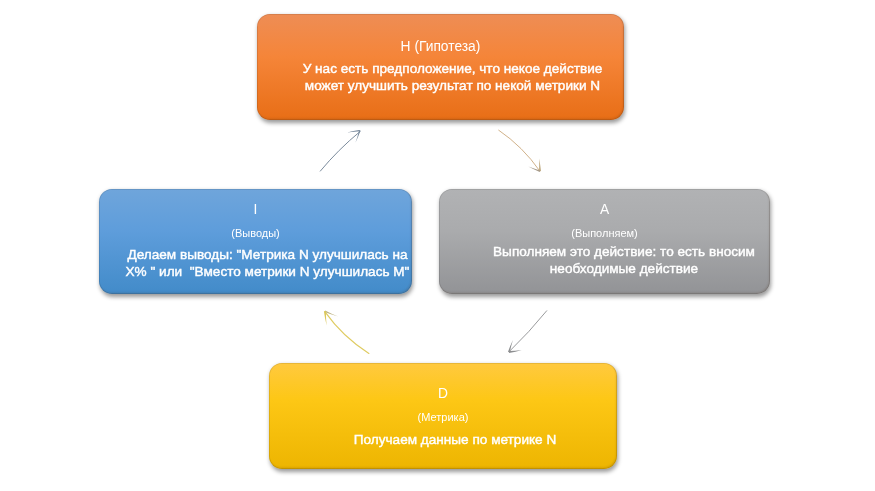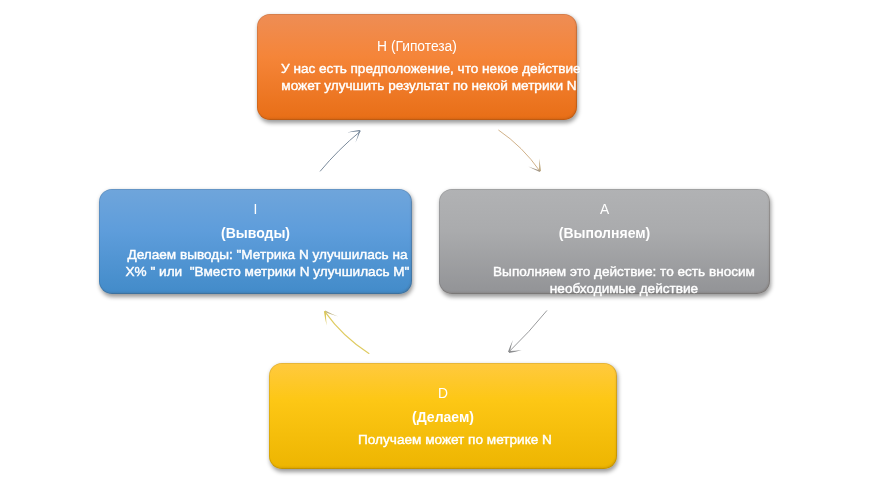--- a/index.html
+++ b/index.html
@@ -7,37 +7,37 @@
   html,body { width:875px; height:491px; }
   body { background:#fff; font-family:"Liberation Sans", sans-serif; overflow:hidden; }
   #stage { position:relative; width:875px; height:491px; background:#fff; }
 
   .node { position:absolute; border-radius:13px; color:#fff; text-align:center;
           box-shadow: 1px 2.5px 4.5px rgba(0,0,0,0.40),
                       inset 0 0 0 0.8px rgba(0,0,0,0.12),
                       inset -1px -1.5px 2px rgba(70,40,10,0.16); }
   .node > div { position:absolute; left:0; right:0; }
   .node .title { font-size:13.8px; font-weight:400; line-height:16px; }
-  .node .sub   { font-size:14px; font-weight:700; line-height:16px; }
+  .node .sub   { font-size:11px; font-weight:400; line-height:16px; }
   .node .body  { font-size:13.6px; font-weight:400; -webkit-text-stroke:0.42px currentColor; }
   .node .body .ln { line-height:17px; white-space:pre;margin-left:24px; }
 
-  #node-h { left:257px;  top:14px;  width:320px; height:106px; }
+  #node-h { left:257px;  top:14px;  width:367px; height:106px; }
   #node-i { left:99px;   top:189px; width:313px; height:105px; }
   #node-a { left:439px;  top:189px; width:331px; height:105px; }
   #node-d { left:269px;  top:363px; width:348px; height:106px; }
 
   #node-h .title { top:24.5px; }
   #node-h .body  { top:46px;   }
   #node-i .title { top:13.2px; }
   #node-i .sub   { top:36.2px; }
   #node-i .body  { top:57px;   }
   #node-a .title { top:13.2px; }
   #node-a .sub   { top:36.2px; }
-  #node-a .body  { top:74px;padding-left:15px;   }
+  #node-a .body  { top:54px;padding-left:15px;   }
   #node-d .title { top:22.7px; }
   #node-d .sub   { top:45.7px; }
   #node-d .body  { top:67.5px; }
 
   svg.arrows { position:absolute; left:0; top:0; width:875px; height:491px; }
 </style>
 </head>
 <body style="background: rgb(255, 255, 255);">
 
 <div id="stage">
@@ -54,23 +54,23 @@
     <div class="title">A</div>
     <div class="sub">(Выполняем)</div>
     <div class="body">
       <div class="ln">Выполняем это действие: то есть вносим</div>
       <div class="ln">необходимые действие</div>
     </div>
   </div>
 
   <div class="node" id="node-d" style="background: linear-gradient(rgb(255, 201, 63) 0%, rgb(253, 199, 21) 35%, rgb(237, 181, 1) 100%); color: rgb(255, 255, 255);">
     <div class="title">D</div>
-    <div class="sub">(Делаем)</div>
+    <div class="sub">(Метрика)</div>
     <div class="body">
-      <div class="ln">Получаем может по метрике N</div>
+      <div class="ln">Получаем данные по метрике N</div>
     </div>
   </div>
 
   <div class="node" id="node-i" style="background: linear-gradient(rgb(111, 165, 219) 0%, rgb(94, 157, 219) 40%, rgb(66, 139, 201) 100%); color: rgb(255, 255, 255);">
     <div class="title">I</div>
     <div class="sub">(Выводы)</div>
     <div class="body">
       <div class="ln">Делаем выводы: "Метрика N улучшилась на</div>
       <div class="ln">X% " или  "Вместо метрики N улучшилась M"</div>
     </div>

